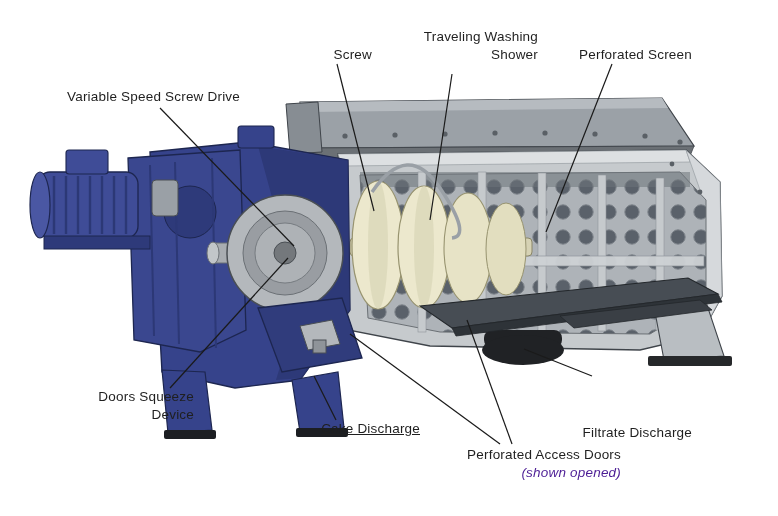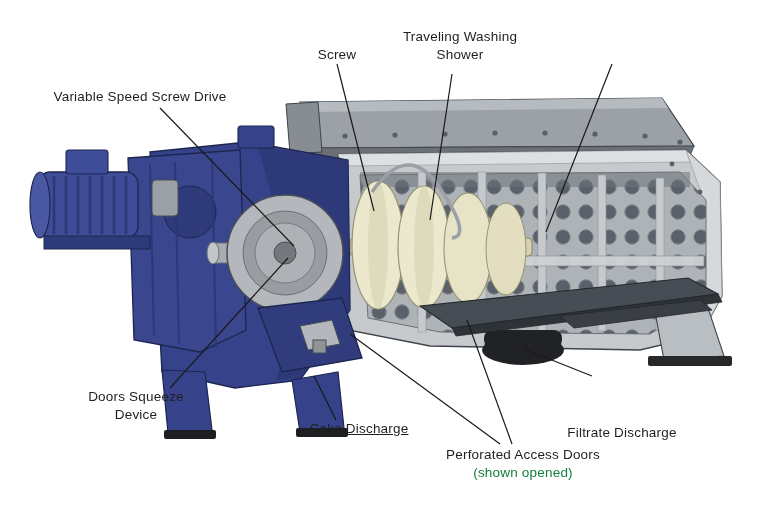--- a/index.html
+++ b/index.html
@@ -20,23 +20,23 @@
     left: 0; top: 0;
     width: 778px; height: 516px;
   }
   .lbl {
     position: absolute;
     font-size: 13.5px;
     line-height: 1.3;
     letter-spacing: 0.2px;
     color: #1f1f1f;
     font-weight: 500;
-    text-align: center;
-  }
-  .lbl .note { display: block; color: #15803d; }
+    text-align: right;
+  }
+  .lbl .note { display: block; color: #4c1d95; font-style: italic; }
   .lbl-vsd      { left: 40px;  top: 88px;  width: 200px; }
   .lbl-screw    { left: 302px; top: 46px;  width: 70px;  }
   .lbl-shower   { left: 382px; top: 28px;  width: 156px; }
   .lbl-perf     { left: 552px; top: 46px;  width: 140px; }
   .lbl-squeeze  { left: 78px;  top: 388px; width: 116px; }
   .lbl-cake     { left: 298px; top: 420px; width: 122px; text-decoration: underline; }
   .lbl-filtrate { left: 552px; top: 376px; width: 140px; margin-top: 48px; }
   .lbl-doors    { left: 425px; top: 446px; width: 196px; }
 </style>
 </head>
@@ -175,20 +175,21 @@
       <line x1="512" y1="444" x2="467" y2="320"></line>
     </g>
   </svg>
 
   <div class="lbl lbl-vsd">Variable Speed Screw Drive</div>
 
   <div class="lbl lbl-screw">Screw</div>
 
   <div class="lbl lbl-shower">Traveling Washing Shower</div>
 
+  <div class="lbl lbl-perf">Perforated Screen</div>
 
   <div class="lbl lbl-squeeze">Doors Squeeze Device</div>
 
   <div class="lbl lbl-cake">Cake Discharge</div>
 
   <div class="lbl lbl-filtrate">Filtrate Discharge</div>
 
   <div class="lbl lbl-doors">
     <span>Perforated Access Doors</span>
     <span class="note">(shown opened)</span>

